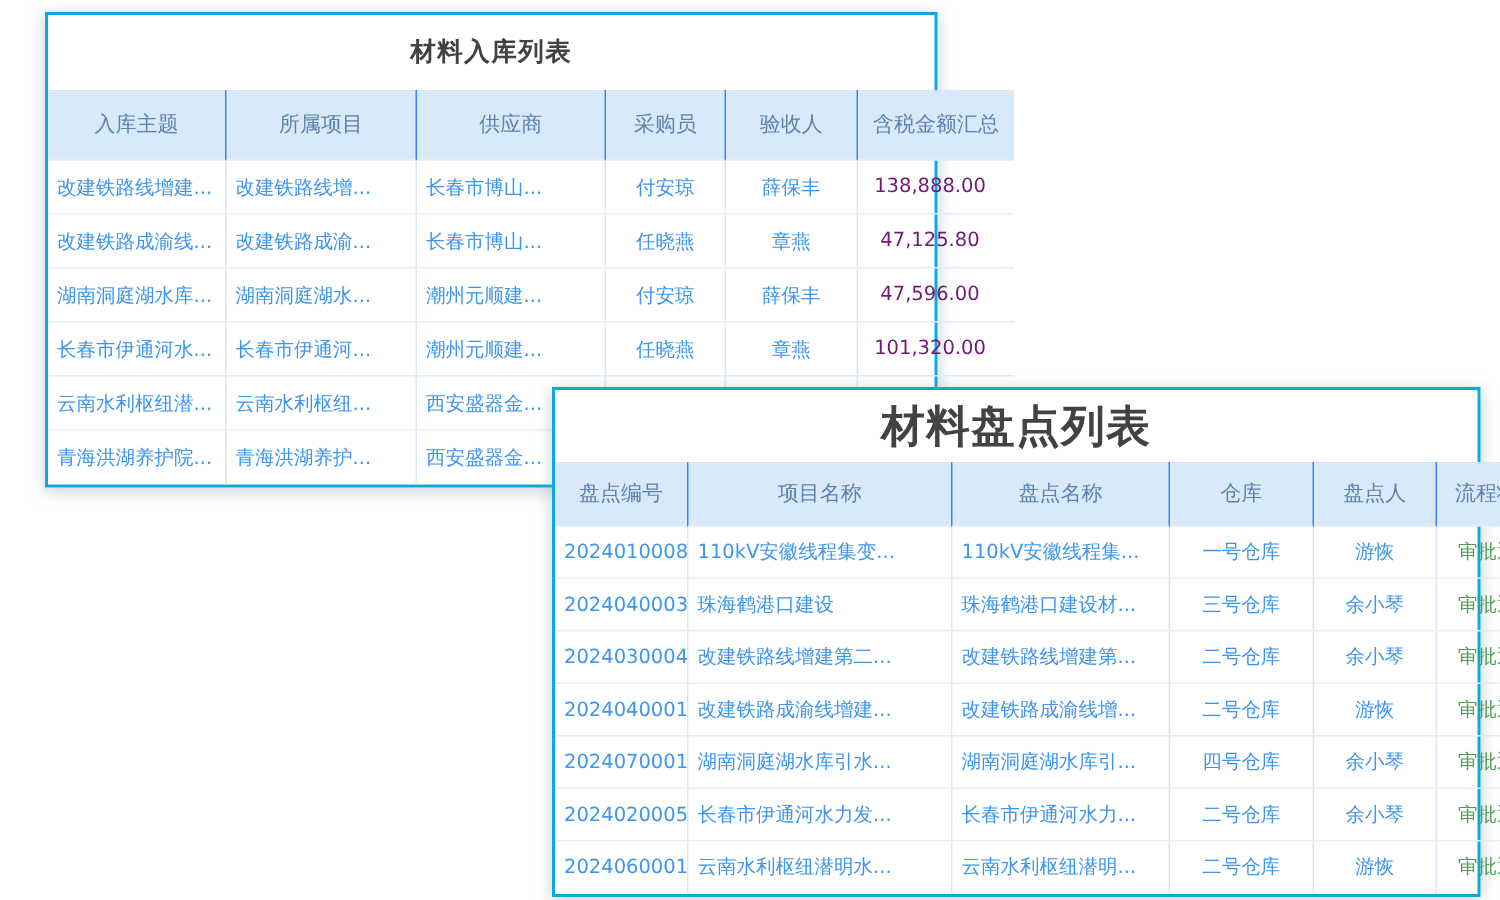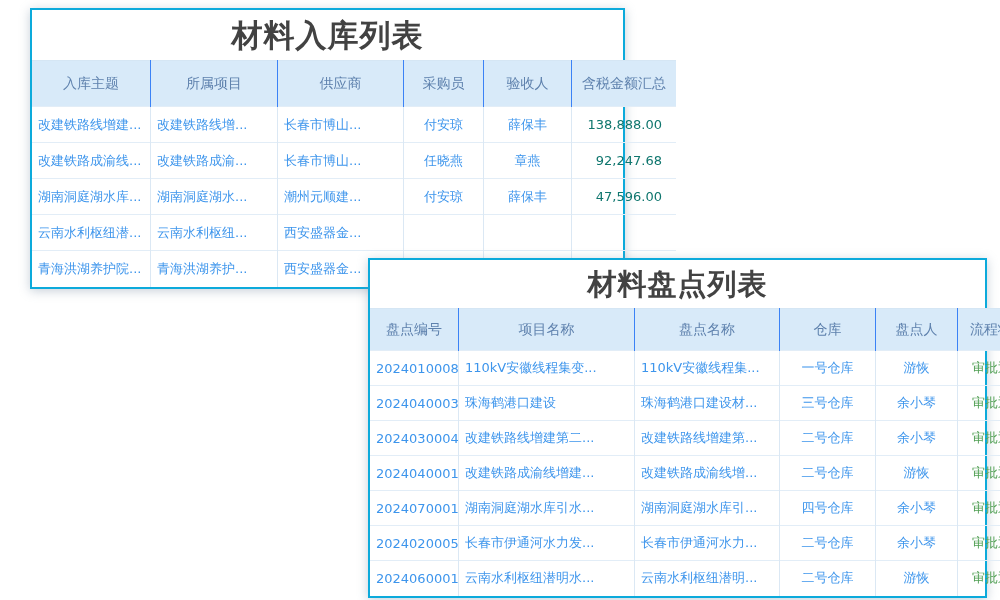--- a/index.html
+++ b/index.html
@@ -11,21 +11,21 @@
   .card{
     position:absolute;background:#ffffff;box-sizing:border-box;
     border:2px solid #0caadb;
     box-shadow:0 2px 10px rgba(130,150,170,.45);
   }
   #card-inbound{left:30px;top:8px;width:595px;z-index:1;}
   #card-inventory{left:368px;top:258px;width:619px;z-index:2;}
   .card-title{
     text-align:center;font-weight:bold;color:#424242;letter-spacing:1px;
   }
-  #card-inbound .card-title{height:50px;line-height:50px;font-size:31px;}
+  #card-inbound .card-title{height:50px;line-height:50px;font-size:17px;}
   #card-inventory .card-title{height:48px;line-height:48px;font-size:29px;}
   table{border-collapse:collapse;table-layout:fixed;width:100%;}
   thead th{
     background:#d8eaf9;color:#5e81ad;font-weight:normal;font-size:14px;
     border-top:1px solid #d5e6f4;border-right:1px solid #3b82f6;
     padding:2px 4px;line-height:1.35;
   }
   thead th:last-child{border-right:none;}
   tbody td{
     font-size:13px;color:#3d95ec;
@@ -40,21 +40,21 @@
   
   #card-inbound th:nth-child(1){width:110px;}
   #card-inbound th:nth-child(2){width:118px;margin-left:39px;}
   #card-inbound th:nth-child(3){width:117px;}
   #card-inbound th:nth-child(4){width:71px;}
   #card-inbound th:nth-child(5){width:79px;}
   #card-inbound th:nth-child(6){width:96px;}
   #card-inbound td:nth-child(1),
   #card-inbound td:nth-child(2),
   #card-inbound td:nth-child(3){text-align:left;}
-  #card-inbound td:nth-child(6){text-align:right;color:#0f766e;padding-right:14px;}
+  #card-inbound td:nth-child(6){text-align:center;color:#701a75;padding-right:14px;}
   
   #card-inventory th:nth-child(1){width:80px;}
   #card-inventory th:nth-child(2){width:167px;}
   #card-inventory th:nth-child(3){width:136px;}
   #card-inventory th:nth-child(4){width:87px;}
   #card-inventory th:nth-child(5){width:73px;}
   #card-inventory th:nth-child(6){width:72px;}
   #card-inventory td:nth-child(2),
   #card-inventory td:nth-child(3){text-align:left;}
   #card-inventory td:nth-child(6){color:#4f9e52;}
@@ -83,29 +83,37 @@
           <td>付安琼</td>
           <td>薛保丰</td>
           <td>138,888.00</td>
         </tr>
         <tr>
           <td>改建铁路成渝线...</td>
           <td>改建铁路成渝...</td>
           <td>长春市博山...</td>
           <td>任晓燕</td>
           <td>章燕</td>
-          <td>92,247.68</td>
+          <td>47,125.80</td>
         </tr>
         <tr>
           <td>湖南洞庭湖水库...</td>
           <td>湖南洞庭湖水...</td>
           <td>潮州元顺建...</td>
           <td>付安琼</td>
           <td>薛保丰</td>
           <td>47,596.00</td>
+        </tr>
+        <tr>
+          <td>长春市伊通河水...</td>
+          <td>长春市伊通河...</td>
+          <td>潮州元顺建...</td>
+          <td>任晓燕</td>
+          <td>章燕</td>
+          <td>101,320.00</td>
         </tr>
         <tr>
           <td>云南水利枢纽潜...</td>
           <td>云南水利枢纽...</td>
           <td>西安盛器金...</td>
           <td></td>
           <td></td>
           <td></td>
         </tr>
         <tr>

